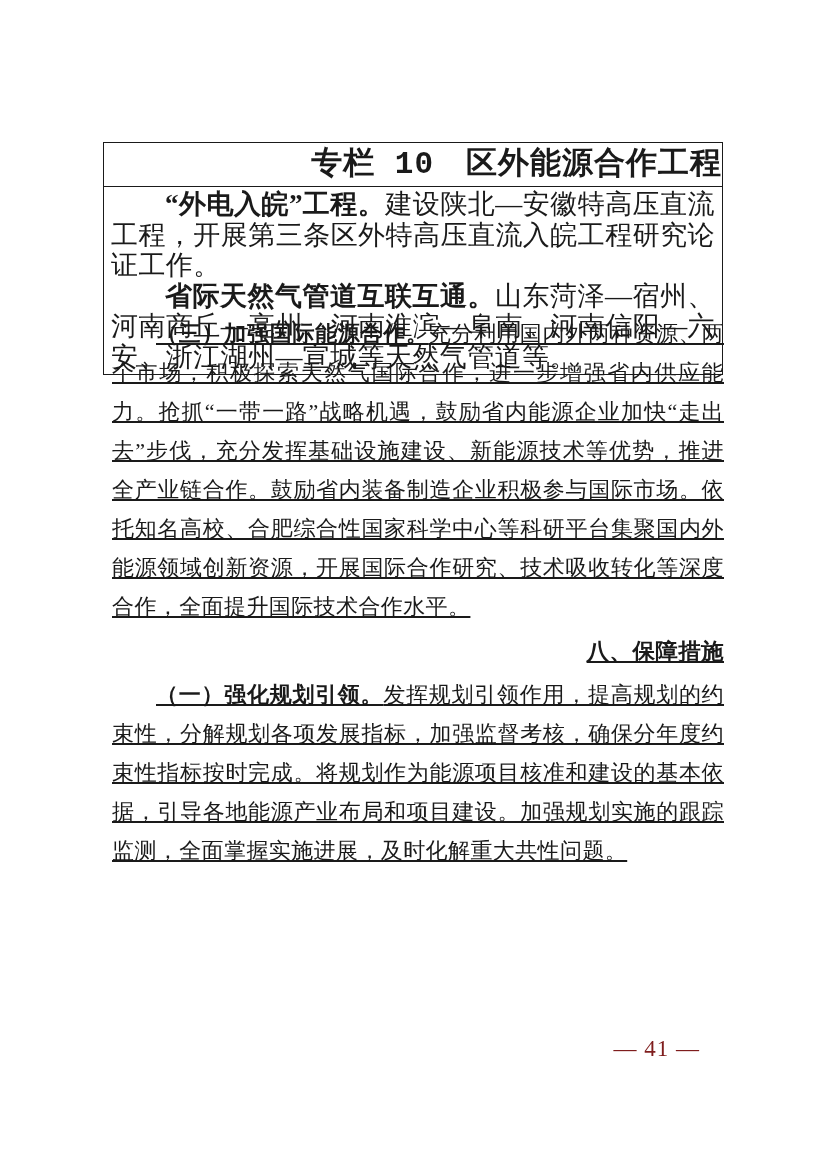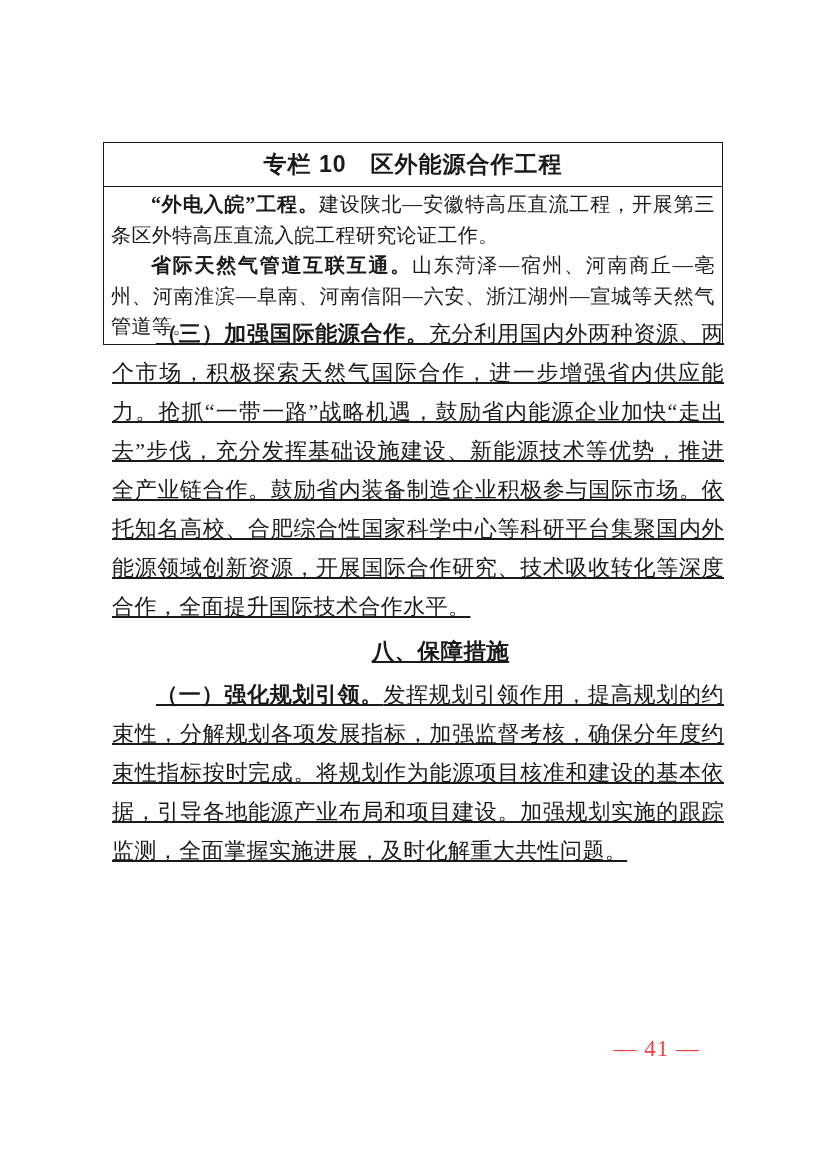--- a/index.html
+++ b/index.html
@@ -21,31 +21,31 @@
   
   .panel {
     position: absolute;
     left: 103px;
     top: 142px;
     width: 620px;
     box-sizing: border-box;
     border: 1.5px solid #1a1a1a;
   }
   .panel-title {
-    font-family: Liberation Sans, sans-serif;
+    font-family: Liberation Mono, monospace;
     font-weight: 600;
-    font-size: 23px;
+    font-size: 31px;
     line-height: 43px;
-    text-align: center;
+    text-align: right;
     border-bottom: 1.5px solid #1a1a1a;
     letter-spacing: 1px;
   }
   .panel-body {
     padding: 2px 7px 2px 7px;
-    font-size: 20px;
+    font-size: 27px;
     line-height: 30.5px;
     letter-spacing: 0.4px;
     text-align: justify;
   }
   .panel-body p {
     margin: 0;
     text-indent: 2em;
   }
   .panel-body b {
     font-weight: bold;
@@ -70,31 +70,31 @@
   .content p.para b {
     font-weight: bold;
   }
   .content .heading {
     font-family: "Liberation Sans", sans-serif;
     font-weight: 600;
     font-size: 22.5px;
     line-height: 39px;
     margin: 6px 0 4px 0;
     text-indent: 2em;
-    text-align: center;
+    text-align: right;
   }
 
   
   .footer {
     position: absolute;
     top: 1036px;
     right: 126px;
     font-size: 23px;
     letter-spacing: 1px;
-    color: #ef4444;
+    color: #7f1d1d;
   }
 </style>
 </head>
 <body>
 
 <div class="page">
 
   <div class="panel">
     <div class="panel-title">专栏 10　区外能源合作工程</div>
     <div class="panel-body">

